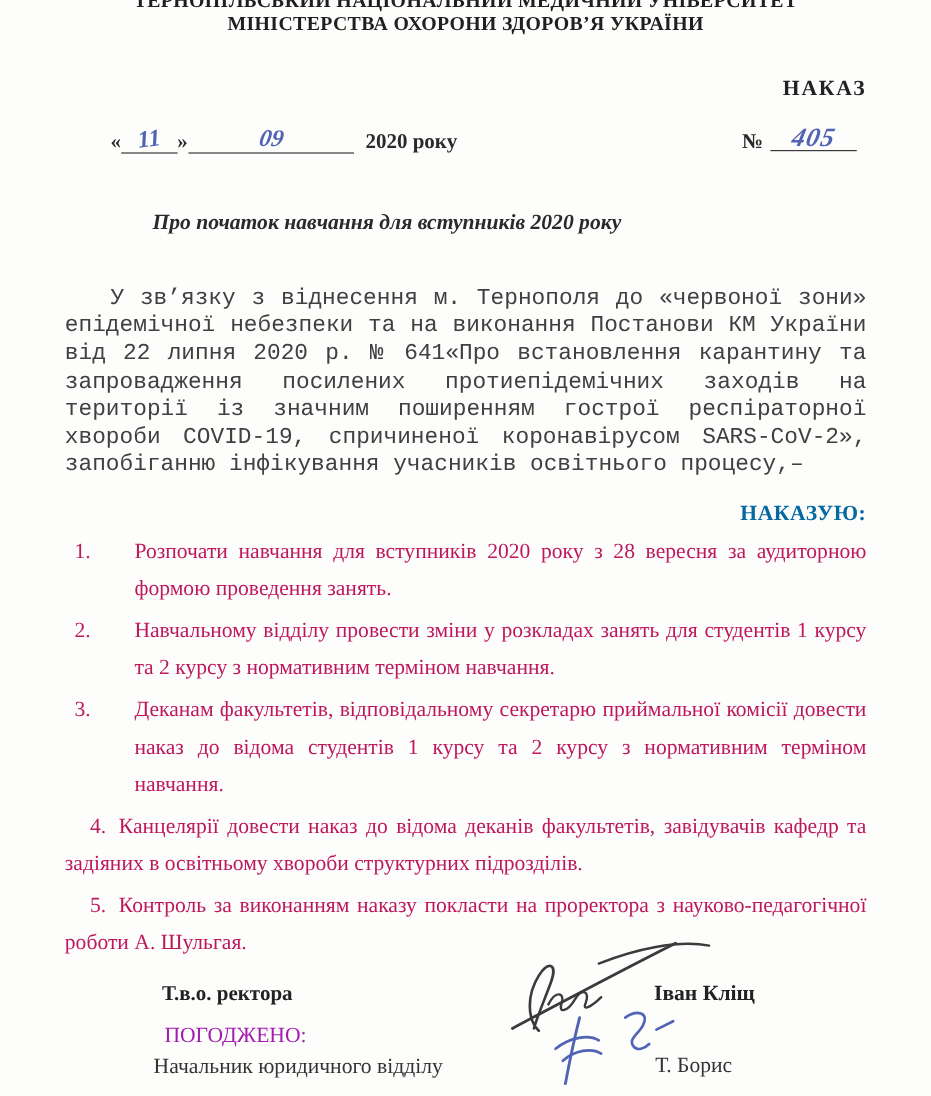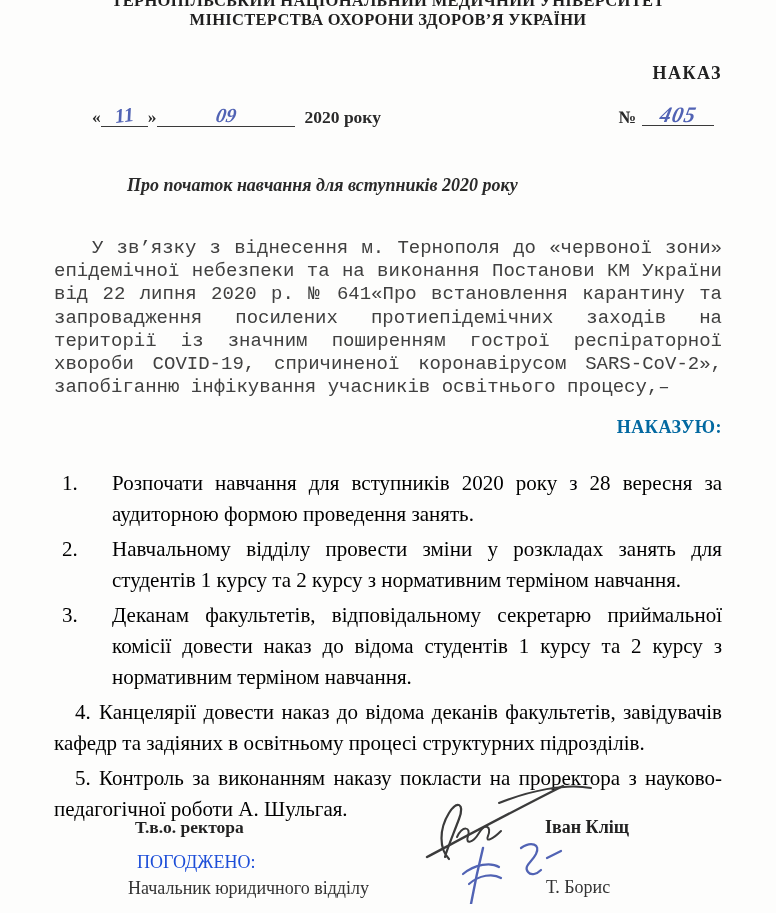--- a/index.html
+++ b/index.html
@@ -44,34 +44,34 @@
 
   
   .preamble{margin:41px 0 0 0;font-size:19px;line-height:23.2px;
     text-align:justify;text-indent:38px;color:#404040;font-family:Liberation Mono, monospace;}
 
   
   .directive{margin-top:18px;text-align:right;font-weight:bold;
     font-size:18px;letter-spacing:0.5px;color:#0369a1;}
 
   
-  .order-list{margin-top:30px;font-size:21px;line-height:31px;color:#000000;}
+  .order-list{margin-top:6px;font-size:18px;line-height:31px;color:#be185d;}
   .item{text-align:justify;margin-bottom:4px;}
   .item .num{display:inline-block;}
   .item.hang{padding-left:58px;text-indent:-25px;}
   .item.hang .num{width:25px;}
   .item.flat{text-indent:21px;}
   .item.flat .num{width:24px;text-indent:0;}
 
   
   .sig-area{position:absolute;left:0;top:0;width:776px;height:913px;}
   .sig-area > *{position:absolute;}
   .rector-title{left:135px;top:826px;font-weight:bold;font-size:17.5px;color:#222;}
   .rector-name{left:545px;top:826px;font-weight:bold;font-size:18px;color:#222;}
-  .agreed-label{left:137px;top:861px;font-size:18px;color:#1d4ed8;}
+  .agreed-label{left:137px;top:861px;font-size:18px;color:#a21caf;}
   .legal-title{left:128px;top:887px;font-size:18px;color:#333;}
   .legal-name{left:546px;top:886px;font-size:18px;color:#333;}
   .rector-sig{left:413px;top:782px;}
   .legal-sig{left:449px;top:845px;}
   svg path{fill:none;stroke-linecap:round;stroke-linejoin:round;}
   .rector-sig path{stroke:var(--ink-dark,#3b3b3b);}
   .legal-sig path{stroke:var(--ink-blue,#5163b4);}
 </style>
 </head>
 <body>
@@ -97,21 +97,21 @@
   <div class="subject">Про початок навчання для вступників 2020 року</div>
 
   <p class="preamble">У зв’язку з віднесення м. Тернополя до «червоної зони» епідемічної небезпеки та на виконання Постанови КМ України від 22 липня 2020 р. № 641«Про встановлення карантину та запровадження посилених протиепідемічних заходів на території із значним поширенням гострої респіраторної хвороби COVID-19, спричиненої коронавірусом SARS-CoV-2», запобіганню інфікування учасників освітнього процесу,–</p>
 
   <div class="directive">НАКАЗУЮ:</div>
 
   <div class="order-list">
     <div class="item hang"><span class="num">1.</span><span>Розпочати навчання для вступників 2020 року з 28 вересня за аудиторною формою проведення занять.</span></div>
     <div class="item hang"><span class="num">2.</span><span>Навчальному відділу провести зміни у розкладах занять для студентів 1 курсу та 2 курсу з нормативним терміном навчання.</span></div>
     <div class="item hang"><span class="num">3.</span><span>Деканам факультетів, відповідальному секретарю приймальної комісії довести наказ до відома студентів 1 курсу та 2 курсу з нормативним терміном навчання.</span></div>
-    <div class="item flat"><span class="num">4.</span><span>Канцелярії довести наказ до відома деканів факультетів, завідувачів кафедр та задіяних в освітньому процесі структурних підрозділів.</span></div>
+    <div class="item flat"><span class="num">4.</span><span>Канцелярії довести наказ до відома деканів факультетів, завідувачів кафедр та задіяних в освітньому хвороби структурних підрозділів.</span></div>
     <div class="item flat"><span class="num">5.</span><span>Контроль за виконанням наказу покласти на проректора з науково-педагогічної роботи А. Шульгая.</span></div>
   </div>
 
   <div class="sig-area">
     <div class="rector-title">Т.в.о. ректора</div>
 
     <svg class="rector-sig" width="182" height="92" viewBox="0 0 182 92">
       <path d="M14 84 C 48 66, 104 36, 150 13" stroke-width="2.4"></path>
       <path d="M86 30 C 116 18, 152 10, 178 15" stroke-width="2"></path>
       <path d="M36 86 C 26 76, 26 56, 36 40 C 44 27, 52 30, 46 46 C 40 62, 34 76, 32 84" stroke-width="2.2"></path>

